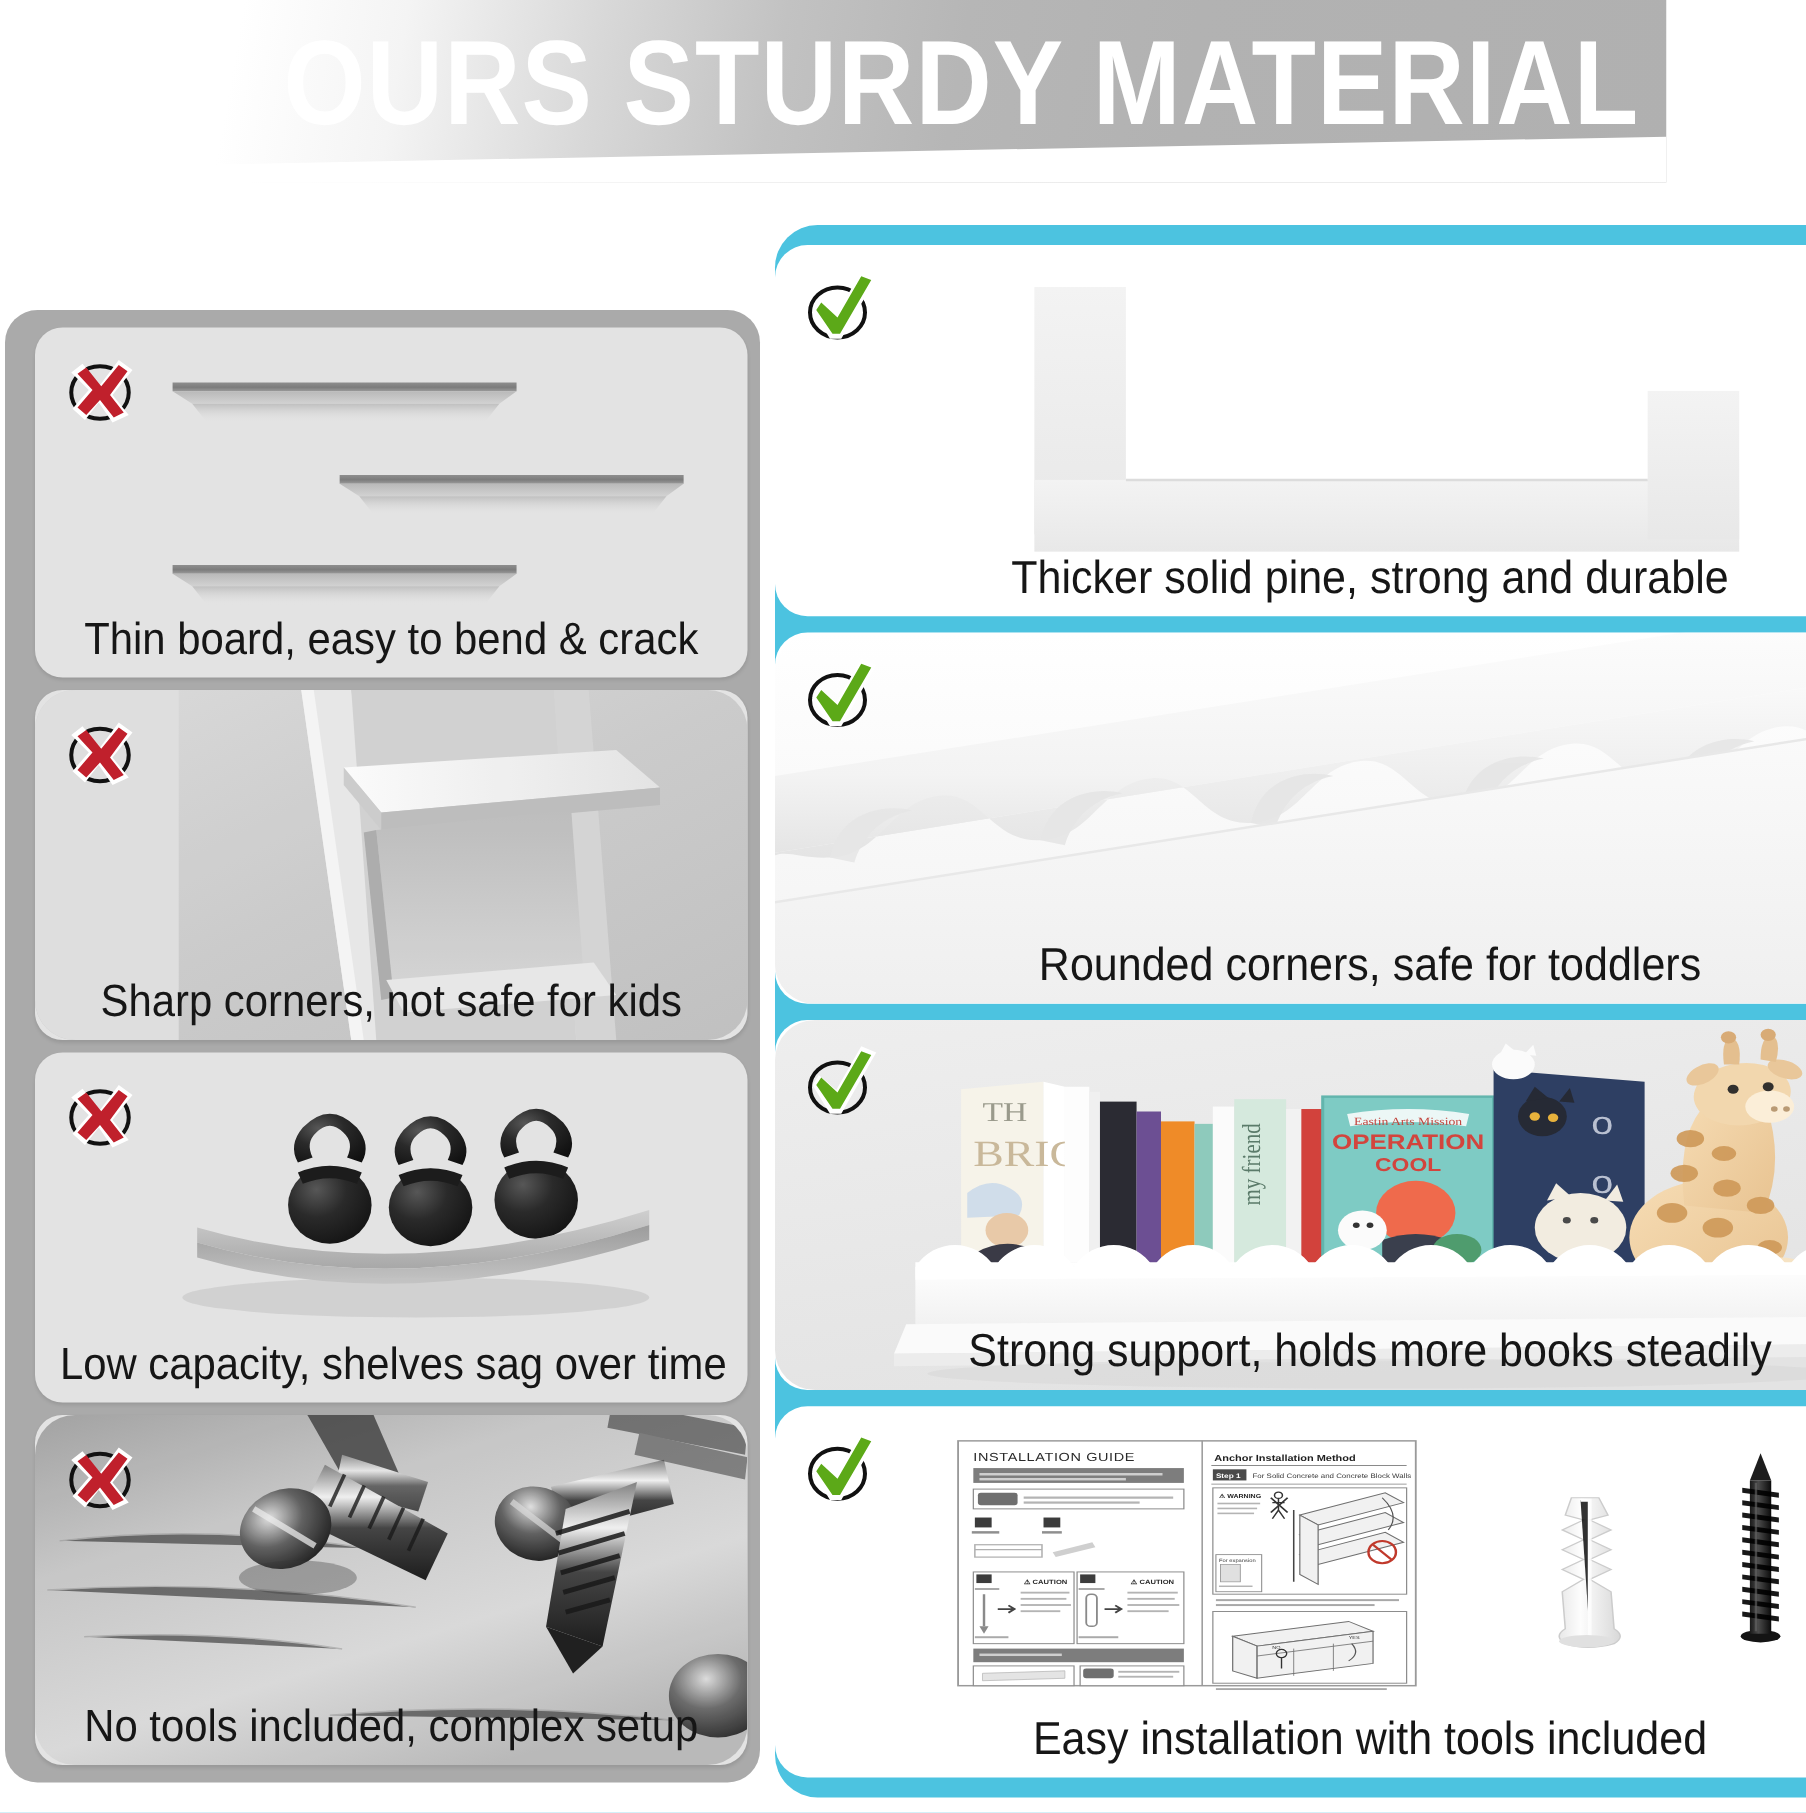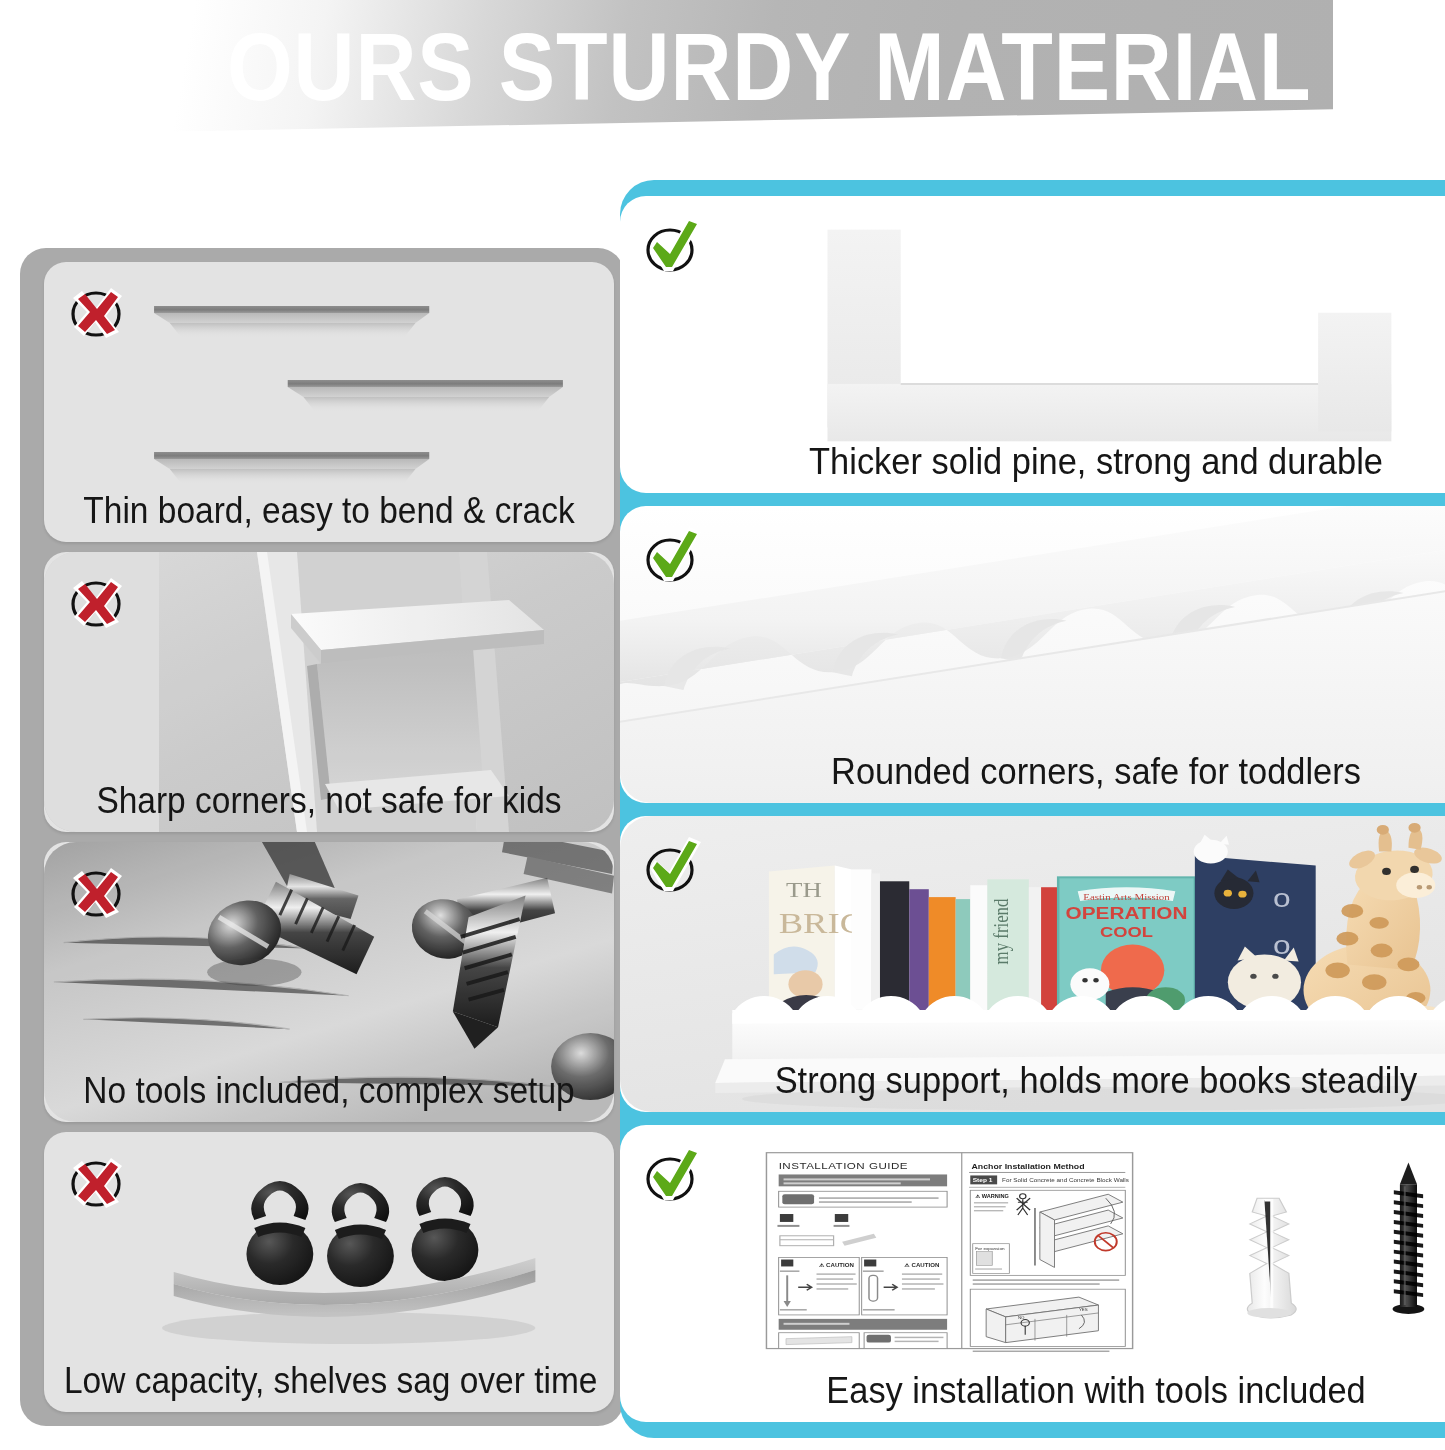--- a/index.html
+++ b/index.html
@@ -56,21 +56,21 @@
     letter-spacing: 1px;
     transform: scaleX(0.88);
     transform-origin: right center;
     white-space: nowrap;
     z-index: 3;
   }
 
   
   #cons-panel {
     position: absolute;
-    left: 20px;
+    left: 4px;
     top: 248px;
     width: 604px;
     height: 1178px;
     background: #aaaaaa;
     border-radius: 26px;
     box-sizing: border-box;
     padding: 14px 10px 14px 24px;
     display: flex;
     flex-direction: column;
     gap: 10px;
@@ -254,108 +254,20 @@
         <ellipse cx="30" cy="34" rx="23" ry="21" fill="none" stroke="#111111" stroke-width="3.2"></ellipse>
         <path d="M16 11 L30 28 L45 8 L56 16 L40 36 L53 52 L40 58 L29 42 L18 56 L8 47 L21 32 L7 18 Z" fill="#ffffff"></path>
         <path d="M19 14 L31 29 L45 12 L52 17 L38 36 L49 50 L41 54 L30 40 L19 52 L12 46 L24 32 L12 19 Z" fill="#c0202c"></path>
       </svg>
     </div>
     <div class="caption">Sharp corners, not safe for kids</div>
   </div>
 
   <div class="con-card">
     <div class="art">
-      <svg viewBox="0 0 580 300" preserveAspectRatio="xMidYMid slice">
-        <defs>
-          <linearGradient id="concrete" x1="0" y1="0" x2="0.6" y2="1">
-            <stop offset="0%" stop-color="#9c9c9c"></stop>
-            <stop offset="35%" stop-color="#c4c4c4"></stop>
-            <stop offset="70%" stop-color="#d7d7d7"></stop>
-            <stop offset="100%" stop-color="#b6b6b6"></stop>
-          </linearGradient>
-          <linearGradient id="steel" x1="0" y1="0" x2="0" y2="1">
-            <stop offset="0%" stop-color="#7b7b7b"></stop>
-            <stop offset="28%" stop-color="#efefef"></stop>
-            <stop offset="55%" stop-color="#3b3b3b"></stop>
-            <stop offset="100%" stop-color="#121212"></stop>
-          </linearGradient>
-          <radialGradient id="headg" cx="0.38" cy="0.3" r="0.8">
-            <stop offset="0%" stop-color="#dedede"></stop>
-            <stop offset="45%" stop-color="#5a5a5a"></stop>
-            <stop offset="100%" stop-color="#0d0d0d"></stop>
-          </radialGradient>
-        </defs>
-        <rect width="580" height="300" fill="url(#concrete)"></rect>
-
-        <g stroke="#8d8d8d" stroke-width="1.2" opacity="0.5">
-          <path d="M20 110 q120 -14 250 6"></path>
-          <path d="M10 150 q150 -10 300 14"></path>
-          <path d="M40 188 q110 -6 210 10"></path>
-          <path d="M240 252 q140 -12 280 4"></path>
-        </g>
-
-        <g opacity="0.75">
-          <path d="M214 -6 L268 -10 L300 64 L262 78 Z" fill="#2a2a2a"></path>
-          <path d="M250 40 L320 62 L312 86 L244 68 Z" fill="url(#steel)"></path>
-        </g>
-
-        <g>
-          <path d="M236 48 L336 104 L318 142 L214 92 Z" fill="url(#steel)"></path>
-          <g stroke="#0f0f0f" stroke-width="3" opacity="0.8">
-            <path d="M252 56 L240 82"></path>
-              <path d="M268 65 L256 91"></path>
-            <path d="M284 74 L272 100"></path>
-              <path d="M300 83 L288 109"></path>
-            <path d="M316 92 L304 118"></path>
-          </g>
-          <ellipse cx="204" cy="100" rx="38" ry="32" transform="rotate(-22 204 100)" fill="url(#headg)"></ellipse>
-          <path d="M178 84 L228 114" stroke="#e9e9e9" stroke-width="5" opacity="0.75"></path>
-          <ellipse cx="214" cy="140" rx="48" ry="14" fill="#2f2f2f" opacity="0.35"></ellipse>
-        </g>
-
-        <g>
-          <path d="M420 66 L512 44 L520 80 L430 104 Z" fill="url(#steel)"></path>
-          <ellipse cx="408" cy="96" rx="34" ry="30" transform="rotate(16 408 96)" fill="url(#headg)"></ellipse>
-          <path d="M388 78 L430 110" stroke="#d8d8d8" stroke-width="5" opacity="0.7"></path>
-        </g>
-
-        <g>
-          <path d="M432 84 L490 62 L462 196 L416 180 Z" fill="url(#steel)"></path>
-          <g stroke="#0d0d0d" stroke-width="4" opacity="0.85">
-            <path d="M424 104 L484 86"></path>
-              <path d="M426 120 L480 104"></path>
-            <path d="M428 136 L476 122"></path>
-              <path d="M430 152 L472 140"></path>
-            <path d="M432 168 L468 158"></path>
-          </g>
-          <path d="M416 180 L462 196 L438 218 Z" fill="#151515"></path>
-        </g>
-
-        <ellipse cx="556" cy="236" rx="40" ry="34" fill="url(#headg)" opacity="0.9"></ellipse>
-
-        <g opacity="0.55">
-          <path d="M470 -4 L580 18 L578 40 L466 18 Z" fill="#1f1f1f"></path>
-          <path d="M492 22 L580 42 L578 60 L488 40 Z" fill="#333333"></path>
-        </g>
-
-        <rect width="580" height="300" fill="#ffffff" opacity="0.05"></rect>
-      </svg>
-    </div>
-    <div class="badge">
-      <svg viewBox="0 0 64 62">
-        <ellipse cx="30" cy="34" rx="23" ry="21" fill="none" stroke="#111111" stroke-width="3.2"></ellipse>
-        <path d="M16 11 L30 28 L45 8 L56 16 L40 36 L53 52 L40 58 L29 42 L18 56 L8 47 L21 32 L7 18 Z" fill="#ffffff"></path>
-        <path d="M19 14 L31 29 L45 12 L52 17 L38 36 L49 50 L41 54 L30 40 L19 52 L12 46 L24 32 L12 19 Z" fill="#c0202c"></path>
-      </svg>
-    </div>
-    <div class="caption">No tools included, complex setup</div>
-  </div>
-
-  <div class="con-card">
-    <div class="art">
       <svg viewBox="0 0 580 280" preserveAspectRatio="none">
         <defs>
           <radialGradient id="kb" cx="0.34" cy="0.3" r="0.85">
             <stop offset="0%" stop-color="#575757"></stop>
             <stop offset="42%" stop-color="#2a2a2a"></stop>
             <stop offset="100%" stop-color="#101010"></stop>
           </radialGradient>
           <linearGradient id="sagtop" x1="0" y1="0" x2="0" y2="1">
             <stop offset="0%" stop-color="#cfcfcf"></stop>
             <stop offset="100%" stop-color="#a8a8a8"></stop>
@@ -392,20 +304,108 @@
       </svg>
     </div>
     <div class="badge">
       <svg viewBox="0 0 64 62">
         <ellipse cx="30" cy="34" rx="23" ry="21" fill="none" stroke="#111111" stroke-width="3.2"></ellipse>
         <path d="M16 11 L30 28 L45 8 L56 16 L40 36 L53 52 L40 58 L29 42 L18 56 L8 47 L21 32 L7 18 Z" fill="#ffffff"></path>
         <path d="M19 14 L31 29 L45 12 L52 17 L38 36 L49 50 L41 54 L30 40 L19 52 L12 46 L24 32 L12 19 Z" fill="#c0202c"></path>
       </svg>
     </div>
     <div class="caption">Low capacity, shelves sag over time</div>
+  </div>
+
+  <div class="con-card">
+    <div class="art">
+      <svg viewBox="0 0 580 300" preserveAspectRatio="xMidYMid slice">
+        <defs>
+          <linearGradient id="concrete" x1="0" y1="0" x2="0.6" y2="1">
+            <stop offset="0%" stop-color="#9c9c9c"></stop>
+            <stop offset="35%" stop-color="#c4c4c4"></stop>
+            <stop offset="70%" stop-color="#d7d7d7"></stop>
+            <stop offset="100%" stop-color="#b6b6b6"></stop>
+          </linearGradient>
+          <linearGradient id="steel" x1="0" y1="0" x2="0" y2="1">
+            <stop offset="0%" stop-color="#7b7b7b"></stop>
+            <stop offset="28%" stop-color="#efefef"></stop>
+            <stop offset="55%" stop-color="#3b3b3b"></stop>
+            <stop offset="100%" stop-color="#121212"></stop>
+          </linearGradient>
+          <radialGradient id="headg" cx="0.38" cy="0.3" r="0.8">
+            <stop offset="0%" stop-color="#dedede"></stop>
+            <stop offset="45%" stop-color="#5a5a5a"></stop>
+            <stop offset="100%" stop-color="#0d0d0d"></stop>
+          </radialGradient>
+        </defs>
+        <rect width="580" height="300" fill="url(#concrete)"></rect>
+
+        <g stroke="#8d8d8d" stroke-width="1.2" opacity="0.5">
+          <path d="M20 110 q120 -14 250 6"></path>
+          <path d="M10 150 q150 -10 300 14"></path>
+          <path d="M40 188 q110 -6 210 10"></path>
+          <path d="M240 252 q140 -12 280 4"></path>
+        </g>
+
+        <g opacity="0.75">
+          <path d="M214 -6 L268 -10 L300 64 L262 78 Z" fill="#2a2a2a"></path>
+          <path d="M250 40 L320 62 L312 86 L244 68 Z" fill="url(#steel)"></path>
+        </g>
+
+        <g>
+          <path d="M236 48 L336 104 L318 142 L214 92 Z" fill="url(#steel)"></path>
+          <g stroke="#0f0f0f" stroke-width="3" opacity="0.8">
+            <path d="M252 56 L240 82"></path>
+              <path d="M268 65 L256 91"></path>
+            <path d="M284 74 L272 100"></path>
+              <path d="M300 83 L288 109"></path>
+            <path d="M316 92 L304 118"></path>
+          </g>
+          <ellipse cx="204" cy="100" rx="38" ry="32" transform="rotate(-22 204 100)" fill="url(#headg)"></ellipse>
+          <path d="M178 84 L228 114" stroke="#e9e9e9" stroke-width="5" opacity="0.75"></path>
+          <ellipse cx="214" cy="140" rx="48" ry="14" fill="#2f2f2f" opacity="0.35"></ellipse>
+        </g>
+
+        <g>
+          <path d="M420 66 L512 44 L520 80 L430 104 Z" fill="url(#steel)"></path>
+          <ellipse cx="408" cy="96" rx="34" ry="30" transform="rotate(16 408 96)" fill="url(#headg)"></ellipse>
+          <path d="M388 78 L430 110" stroke="#d8d8d8" stroke-width="5" opacity="0.7"></path>
+        </g>
+
+        <g>
+          <path d="M432 84 L490 62 L462 196 L416 180 Z" fill="url(#steel)"></path>
+          <g stroke="#0d0d0d" stroke-width="4" opacity="0.85">
+            <path d="M424 104 L484 86"></path>
+              <path d="M426 120 L480 104"></path>
+            <path d="M428 136 L476 122"></path>
+              <path d="M430 152 L472 140"></path>
+            <path d="M432 168 L468 158"></path>
+          </g>
+          <path d="M416 180 L462 196 L438 218 Z" fill="#151515"></path>
+        </g>
+
+        <ellipse cx="556" cy="236" rx="40" ry="34" fill="url(#headg)" opacity="0.9"></ellipse>
+
+        <g opacity="0.55">
+          <path d="M470 -4 L580 18 L578 40 L466 18 Z" fill="#1f1f1f"></path>
+          <path d="M492 22 L580 42 L578 60 L488 40 Z" fill="#333333"></path>
+        </g>
+
+        <rect width="580" height="300" fill="#ffffff" opacity="0.05"></rect>
+      </svg>
+    </div>
+    <div class="badge">
+      <svg viewBox="0 0 64 62">
+        <ellipse cx="30" cy="34" rx="23" ry="21" fill="none" stroke="#111111" stroke-width="3.2"></ellipse>
+        <path d="M16 11 L30 28 L45 8 L56 16 L40 36 L53 52 L40 58 L29 42 L18 56 L8 47 L21 32 L7 18 Z" fill="#ffffff"></path>
+        <path d="M19 14 L31 29 L45 12 L52 17 L38 36 L49 50 L41 54 L30 40 L19 52 L12 46 L24 32 L12 19 Z" fill="#c0202c"></path>
+      </svg>
+    </div>
+    <div class="caption">No tools included, complex setup</div>
   </div>
 </div>
 
 <div id="pros-panel">
 
   <div class="pro-card">
     <div class="art">
       <svg viewBox="0 0 780 300" preserveAspectRatio="none">
         <defs>
           <linearGradient id="ushelf" x1="0" y1="0" x2="0" y2="1">

